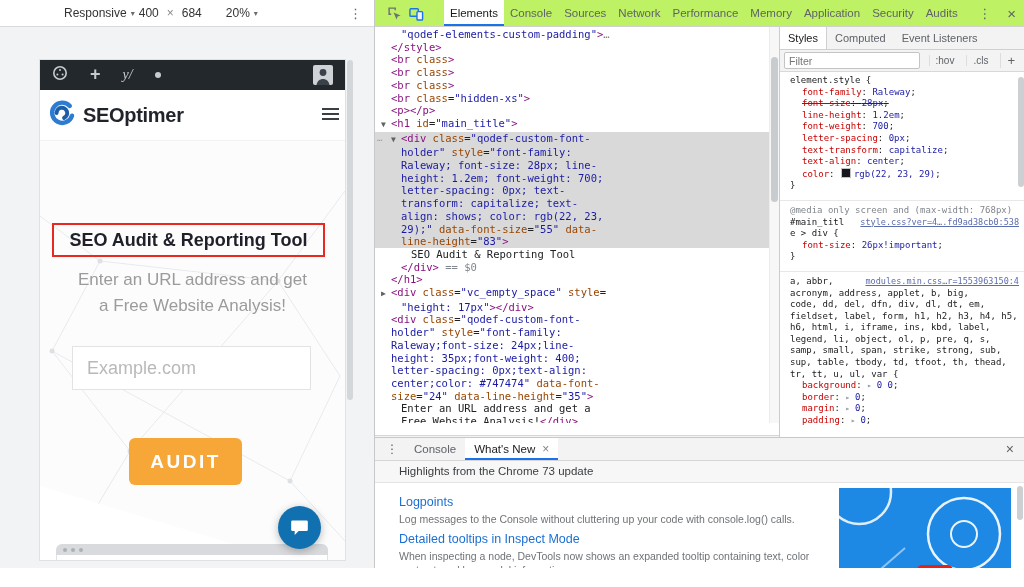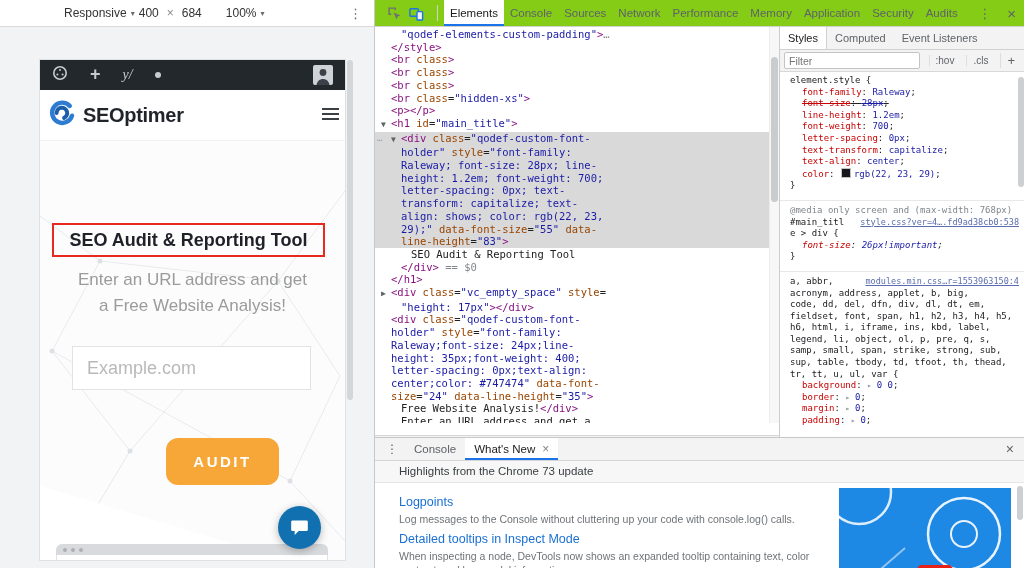--- a/index.html
+++ b/index.html
@@ -34,31 +34,31 @@
   .site-header{height:50px;background:#fff;display:flex;align-items:center;padding:0 6px;position:relative;z-index:3;border-bottom:1px solid #f2f2f2;}
   .logo-text{margin-left:7px;font-size:20px;font-weight:700;color:#22242c;letter-spacing:-.3px;}
   .burger{margin-left:auto;width:17px;}
   .burger i{display:block;height:2px;background:#3a3f44;margin-bottom:3px;}
   .hero{position:relative;height:420px;background:#fcfcfc;overflow:hidden;}
   .pattern{position:absolute;left:0;top:0;z-index:0;opacity:.8;}
   .headline-box{position:absolute;z-index:2;left:12px;top:82px;width:273px;height:34px;border:2px solid #e8291f;display:flex;align-items:center;justify-content:center;font-size:18px;font-weight:700;color:#1f2029;background:transparent;box-sizing:border-box;}
   .hero-sub{position:absolute;z-index:2;left:0;top:126px;width:100%;text-align:center;font-size:17px;line-height:26px;color:#9b9b9b;}
   .url-input{position:absolute;z-index:2;left:32px;top:205px;width:239px;height:44px;border:1px solid #e3e3e3;background:#fff;font-size:18px;color:#555;padding:0 14px;box-sizing:border-box;font-family:"Liberation Sans",sans-serif;outline:none;}
   .url-input::placeholder{color:#b9b9b9;}
-  .audit-btn{position:absolute;z-index:2;left:89px;top:297px;width:113px;height:47px;background:#f7a738;border:none;border-radius:12px;color:#fff;font-size:15px;font-weight:700;letter-spacing:2.5px;font-family:"Liberation Sans",sans-serif;margin-left:37px;}
+  .audit-btn{position:absolute;z-index:2;left:89px;top:297px;width:113px;height:47px;background:#f7a738;border:none;border-radius:6px;color:#fff;font-size:19px;font-weight:700;letter-spacing:2.5px;font-family:"Liberation Sans",sans-serif;}
   .wedge{position:absolute;z-index:1;left:0;bottom:0;width:0;height:0;border-bottom:75px solid #fff;border-right:250px solid transparent;}
   .mockup{position:absolute;z-index:2;left:16px;top:403px;width:272px;}
   .mockup .mbar{height:11px;background:#d8dadd;border-radius:6px 6px 0 0;display:flex;align-items:center;padding-left:7px;gap:4px;}
   .mockup .mbar i{width:4px;height:4px;border-radius:50%;background:#aab0b5;}
   .mockup .mbody{height:90px;background:#fff;border:1px solid #e2e2e2;border-top:none;}
   .chat-bubble{position:absolute;z-index:4;left:238px;top:365px;width:43px;height:43px;border-radius:50%;background:#1170af;display:flex;align-items:center;justify-content:center;box-shadow:0 2px 8px rgba(0,0,0,.28);}
 
   
   .devtools{position:absolute;left:374px;top:0;width:650px;height:587px;border-left:1px solid #c8c8c8;background:#fff;box-sizing:border-box;}
-  .dt-tabbar{height:27px;background:#84cc16;border-bottom:1px solid #d0d0d0;display:flex;align-items:center;padding-left:12px;box-sizing:border-box;}
+  .dt-tabbar{height:27px;background:#bef264;border-bottom:1px solid #d0d0d0;display:flex;align-items:center;padding-left:12px;box-sizing:border-box;}
   .ticon{display:flex;align-items:center;margin-right:7px;}
   .sep-v{width:1px;height:16px;background:#d0d0d0;margin:0 6px;}
   .dt-tab{padding:0 6px;height:26px;display:flex;align-items:center;font-size:11.5px;color:#5f6368;white-space:nowrap;}
   .dt-tab.active{color:#1a1a1a;box-shadow:inset 0 -2px 0 #1a73e8;background:#fff;}
   .dt-right{margin-left:auto;display:flex;align-items:center;}
   .dt-right span{padding:0 8px;color:#5f6368;}
   .dt-menu{font-size:13px;}
   .dt-close{font-size:15px;}
 
   
@@ -127,21 +127,21 @@
 
   <div class="device-toolbar">
     <span class="dd device-select">
       <span>Responsive</span>
       <span class="caret">▾</span>
     </span>
     <span class="dim">400</span>
     <span class="times">×</span>
     <span class="dim">684</span>
     <span class="dd zoom-select">
-      <span>100%</span>
+      <span>20%</span>
       <span class="caret">▾</span>
     </span>
     <span class="dt-kebab-left">⋮</span>
   </div>
 
   <div class="emulation">
     <div class="viewport">
 
       <div class="admin-bar">
         <span class="adm-ic">
@@ -284,22 +284,22 @@
           <div class="code-line" style="padding-left: 16px;"><span class="cl-tag">&lt;/h1&gt;</span></div>
           <div class="code-line" style="padding-left: 6px;"><span class="arr">▶</span><span class="cl-tag">&lt;div</span><span class="cl-attr"> class</span><span class="cl-plain">=</span><span class="cl-val">"vc_empty_space"</span><span class="cl-attr"> style</span><span class="cl-plain">=</span></div>
           <div class="code-line" style="padding-left: 26px;"><span class="cl-val">"height: 17px"</span><span class="cl-tag">&gt;&lt;/div&gt;</span></div>
           <div class="code-line" style="padding-left: 16px;"><span class="cl-tag">&lt;div</span><span class="cl-attr"> class</span><span class="cl-plain">=</span><span class="cl-val">"qodef-custom-font-</span></div>
           <div class="code-line" style="padding-left: 16px;"><span class="cl-val">holder"</span><span class="cl-attr"> style</span><span class="cl-plain">=</span><span class="cl-val">"font-family:</span></div>
           <div class="code-line" style="padding-left: 16px;"><span class="cl-val">Raleway;font-size: 24px;line-</span></div>
           <div class="code-line" style="padding-left: 16px;"><span class="cl-val">height: 35px;font-weight: 400;</span></div>
           <div class="code-line" style="padding-left: 16px;"><span class="cl-val">letter-spacing: 0px;text-align:</span></div>
           <div class="code-line" style="padding-left: 16px;"><span class="cl-val">center;color: #747474"</span><span class="cl-attr"> data-font-</span></div>
           <div class="code-line" style="padding-left: 16px;"><span class="cl-attr">size</span><span class="cl-plain">=</span><span class="cl-val">"24"</span><span class="cl-attr"> data-line-height</span><span class="cl-plain">=</span><span class="cl-val">"35"</span><span class="cl-tag">&gt;</span></div>
+          <div class="code-line" style="padding-left: 26px;"><span class="cl-txt">Enter an URL address and get a</span></div>
           <div class="code-line" style="padding-left: 26px;"><span class="cl-txt">Free Website Analysis!</span><span class="cl-tag">&lt;/div&gt;</span></div>
-          <div class="code-line" style="padding-left: 26px;"><span class="cl-txt">Enter an URL address and get a</span></div>
         </div>
       <div class="el-scroll-track">
           <div class="el-scroll-thumb"></div>
         </div>
     </div>
 
     <div class="crumbs" id="crumbs">
         <span class="crumb">div</span>
         <span class="crumb">div</span>
         <span class="crumb">div</span>
@@ -331,27 +331,27 @@
           <div class="code-line" style="padding-left: 18px;"><span class="cl-prop">font-weight</span><span class="cl-plain">: </span><span class="cl-val">700</span><span class="cl-plain">;</span></div>
           <div class="code-line" style="padding-left: 18px;"><span class="cl-prop">letter-spacing</span><span class="cl-plain">: </span><span class="cl-val">0px</span><span class="cl-plain">;</span></div>
           <div class="code-line" style="padding-left: 18px;"><span class="cl-prop">text-transform</span><span class="cl-plain">: </span><span class="cl-val">capitalize</span><span class="cl-plain">;</span></div>
           <div class="code-line" style="padding-left: 18px;"><span class="cl-prop">text-align</span><span class="cl-plain">: </span><span class="cl-val">center</span><span class="cl-plain">;</span></div>
           <div class="code-line" style="padding-left: 18px;"><span class="cl-prop">color</span><span class="cl-plain">: </span><span class="swatch" style="background: rgb(22, 23, 29);"></span><span class="cl-val">rgb(22, 23, 29)</span><span class="cl-plain">;</span></div>
           <div class="code-line" style="padding-left: 6px;"><span class="cl-plain">}</span></div>
           <div class="code-line sep"></div>
           <div class="code-line" style="padding-left: 6px;"><span class="cl-med">@media only screen and (max-width: 768px)</span></div>
           <div class="code-line" style="padding-left: 6px;"><span class="css-link">style.css?ver=4….fd9ad38cb0:538</span><span class="cl-sel">#main_titl</span></div>
           <div class="code-line" style="padding-left: 6px;"><span class="cl-sel">e &gt; div {</span></div>
-          <div class="code-line" style="padding-left: 18px; font-style: italic;"><span class="cl-prop">font-size</span><span class="cl-plain">: </span><span class="cl-val">26px!important</span><span class="cl-plain">;</span></div>
+          <div class="code-line" style="padding-left: 18px;"><span class="cl-prop">font-size</span><span class="cl-plain">: </span><span class="cl-val">26px!important</span><span class="cl-plain">;</span></div>
           <div class="code-line" style="padding-left: 6px;"><span class="cl-plain">}</span></div>
           <div class="code-line sep"></div>
           <div class="code-line" style="padding-left: 6px;"><span class="css-link">modules.min.css…r=1553963150:4</span><span class="cl-sel">a, abbr,</span></div>
           <div class="code-line" style="padding-left: 6px;"><span class="cl-sel">acronym, address, applet, b, big,</span></div>
           <div class="code-line" style="padding-left: 6px;"><span class="cl-sel">code, dd, del, dfn, div, dl, dt, em,</span></div>
-          <div class="code-line" style="padding-left: 6px;"><span class="cl-sel">fieldset, font, span, h1, h2, h3, h4, h5,</span></div>
+          <div class="code-line" style="padding-left: 6px;"><span class="cl-sel">fieldset, label, form, h1, h2, h3, h4, h5,</span></div>
           <div class="code-line" style="padding-left: 6px;"><span class="cl-sel">h6, html, i, iframe, ins, kbd, label,</span></div>
           <div class="code-line" style="padding-left: 6px;"><span class="cl-sel">legend, li, object, ol, p, pre, q, s,</span></div>
           <div class="code-line" style="padding-left: 6px;"><span class="cl-sel">samp, small, span, strike, strong, sub,</span></div>
           <div class="code-line" style="padding-left: 6px;"><span class="cl-sel">sup, table, tbody, td, tfoot, th, thead,</span></div>
           <div class="code-line" style="padding-left: 6px;"><span class="cl-sel">tr, tt, u, ul, var {</span></div>
           <div class="code-line" style="padding-left: 18px;"><span class="cl-prop">background</span><span class="cl-plain">: </span><span class="cl-arrow">▸ </span><span class="cl-val">0 0</span><span class="cl-plain">;</span></div>
           <div class="code-line" style="padding-left: 18px;"><span class="cl-prop">border</span><span class="cl-plain">: </span><span class="cl-arrow">▸ </span><span class="cl-val">0</span><span class="cl-plain">;</span></div>
           <div class="code-line" style="padding-left: 18px;"><span class="cl-prop">margin</span><span class="cl-plain">: </span><span class="cl-arrow">▸ </span><span class="cl-val">0</span><span class="cl-plain">;</span></div>
           <div class="code-line" style="padding-left: 18px;"><span class="cl-prop">padding</span><span class="cl-plain">: </span><span class="cl-arrow">▸ </span><span class="cl-val">0</span><span class="cl-plain">;</span></div>
         </div>

